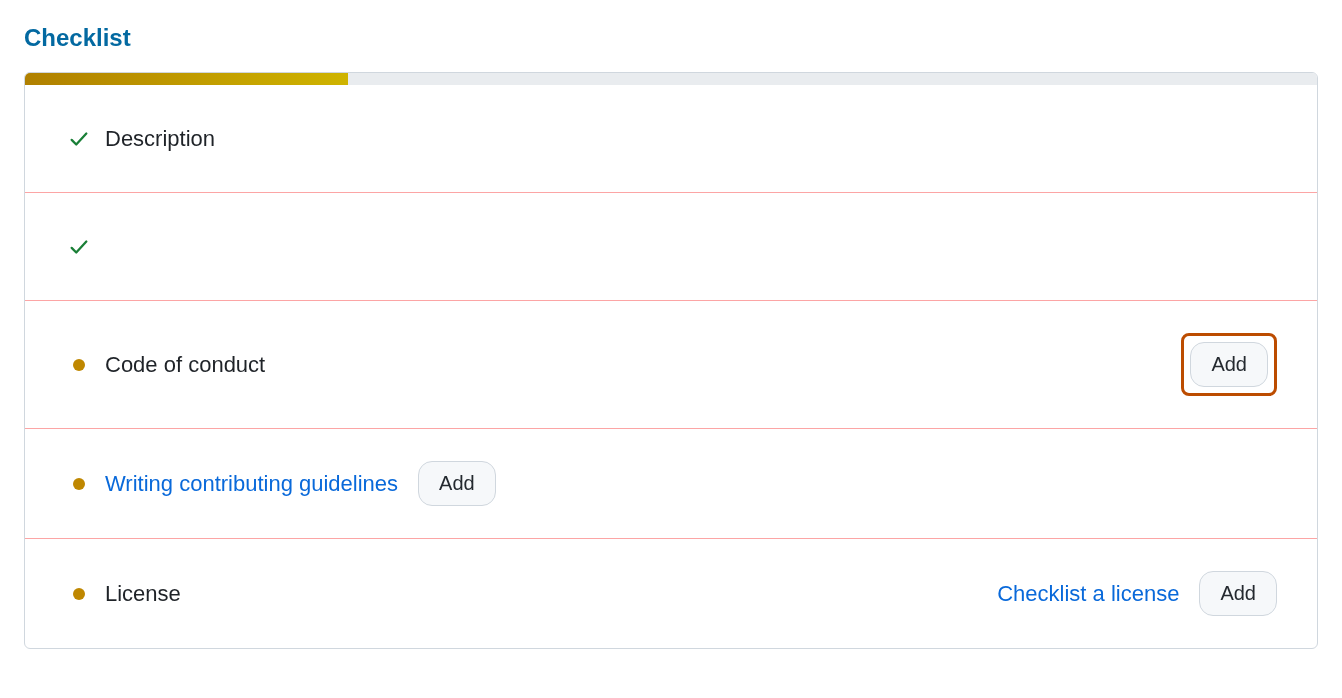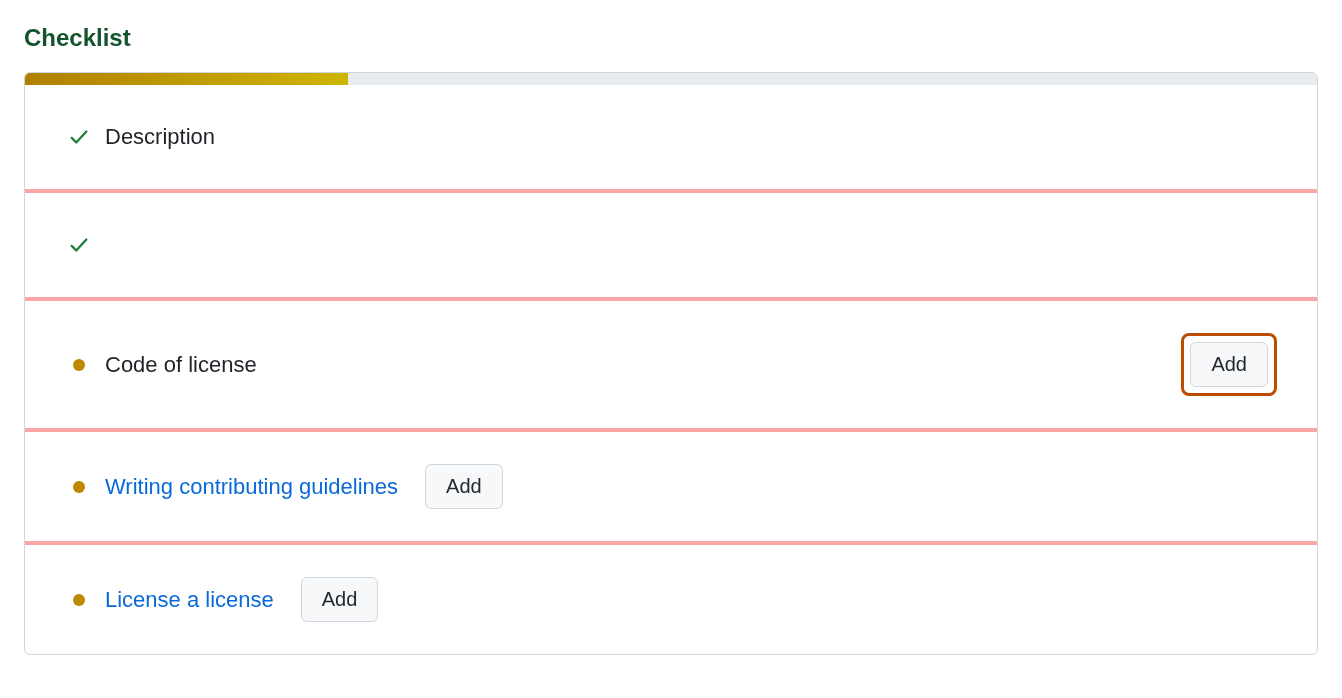--- a/index.html
+++ b/index.html
@@ -10,41 +10,41 @@
     body {
       font-family: -apple-system, BlinkMacSystemFont, "Segoe UI", Helvetica, Arial, sans-serif;
       background: #ffffff;
       color: #1f2328;
       padding: 24px;
     }
     .title {
       font-size: 24px;
       font-weight: 600;
       margin-bottom: 20px;
-      color: #14532d;
+      color: #0369a1;
     }
     .panel {
       border: 1px solid #d0d7de;
       border-radius: 6px;
       overflow: hidden;
     }
     .progress-bar {
       height: 12px;
       background: #e9ecef;
       position: relative;
     }
     .progress-fill {
       height: 100%;
       background: linear-gradient(90deg, #b08000 0%, #cfb400 100%);
     }
     .row {
       display: flex;
       align-items: center;
       padding: 32px 40px;
-      border-bottom: 4px solid #fca5a5;
+      border-bottom: 1px solid #fca5a5;
       min-height: 108px;
     }
     .row:last-child {
       border-bottom: none;
     }
     .status {
       width: 28px;
       display: flex;
       align-items: center;
       justify-content: center;
@@ -74,30 +74,30 @@
     }
     .label.link {
       color: #0969da;
       text-decoration: none;
       cursor: pointer;
     }
     .help-link {
       font-size: 22px;
       color: #0969da;
       text-decoration: none;
-      margin-right: 27px;
+      margin-right: 20px;
       cursor: pointer;
     }
     .add-button {
       font-size: 20px;
       font-weight: 500;
       padding: 10px 20px;
       background: #f6f8fa;
       border: 1px solid #d0d7de;
-      border-radius: 6px;
+      border-radius: 14px;
       color: #24292f;
       cursor: pointer;
     }
     .highlight {
       border: 3px solid #bc4c00;
       border-radius: 8px;
       padding: 6px;
       display: inline-block;
     }
   </style>
@@ -125,35 +125,36 @@
       <svg class="check-icon" viewBox="0 0 24 24">
           <polyline points="4 13 9 18 20 6"></polyline>
         </svg>
     </span>
   </div>
 
   <div class="row">
     <span class="status">
       <span class="dot-icon"></span>
     </span>
-    <span class="label">Code of license</span>
+    <span class="label">Code of conduct</span>
     <span class="highlight">
       <button class="add-button">Add</button>
     </span>
   </div>
 
   <div class="row">
     <span class="status">
       <span class="dot-icon"></span>
     </span>
     <a class="help-link">Writing contributing guidelines</a>
     <button class="add-button">Add</button>
   </div>
 
   <div class="row">
     <span class="status">
       <span class="dot-icon"></span>
     </span>
-    <a class="help-link">License a license</a>
+    <span class="label">License</span>
+    <a class="help-link">Checklist a license</a>
     <button class="add-button">Add</button>
   </div>
 
 </div>
 
 </body></html>

